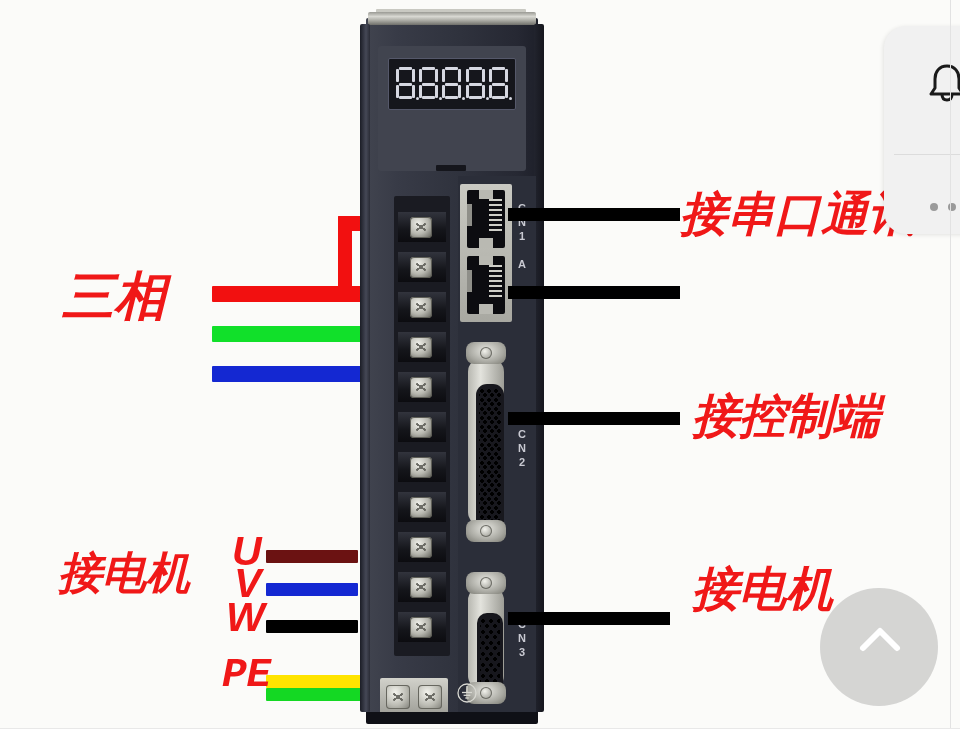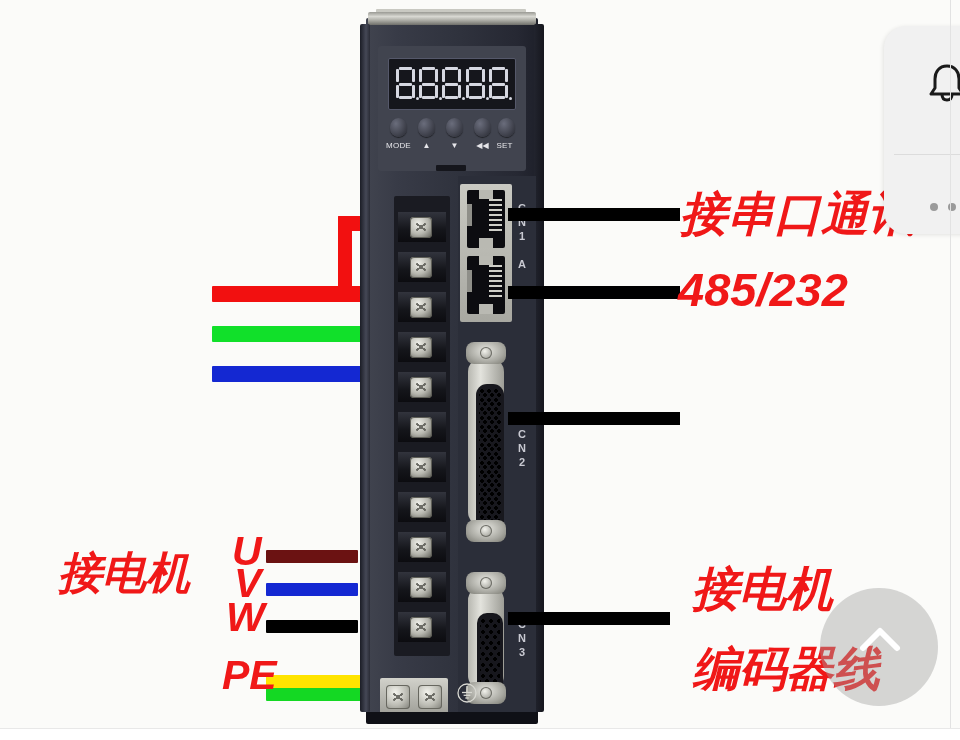--- a/index.html
+++ b/index.html
@@ -212,33 +212,20 @@
               <i class="seg seg-b"></i>
               <i class="seg seg-c"></i>
               <i class="seg seg-d"></i>
               <i class="seg seg-e"></i>
               <i class="seg seg-f"></i>
               <i class="seg seg-g"></i>
               <i class="dp"></i>
           </div>
         </div>
 
-        <div class="btn-row">
-          <div class="kbtn" style="left:4px;top:0;"></div>
-          <div class="kbtn" style="left:32px;top:0;"></div>
-          <div class="kbtn" style="left:60px;top:0;"></div>
-          <div class="kbtn" style="left:88px;top:0;"></div>
-          <div class="kbtn" style="left:112px;top:0;"></div>
-
-          <span class="klabel" style="left:-4px;top:23px;width:33px;">MODE</span>
-          <span class="klabel" style="left:26px;top:23px;width:29px;">▲</span>
-          <span class="klabel" style="left:54px;top:23px;width:29px;">▼</span>
-          <span class="klabel" style="left:82px;top:23px;width:29px;">◀◀</span>
-          <span class="klabel" style="left:104px;top:23px;width:29px;">SET</span>
-        </div>
         <div class="panel-tab"></div>
       </div>
 
       <div class="cn1-plate">
         <div class="rj45 top">
           <i class="rj-tab"></i>
             <i class="rj-side"></i>
             <i class="rj-pins"></i>
             <i class="rj-tab2"></i>
         </div>
@@ -322,37 +309,37 @@
           <circle cx="11" cy="11" r="9" fill="none" stroke="#d8d8d2" stroke-width="1.3"></circle>
           <line x1="11" y1="4" x2="11" y2="10" stroke="#d8d8d2" stroke-width="1.3"></line>
           <line x1="6" y1="10.5" x2="16" y2="10.5" stroke="#d8d8d2" stroke-width="1.3"></line>
           <line x1="7.6" y1="13.3" x2="14.4" y2="13.3" stroke="#d8d8d2" stroke-width="1.3"></line>
           <line x1="9.3" y1="16" x2="12.7" y2="16" stroke="#d8d8d2" stroke-width="1.3"></line>
         </svg>
       </div>
       <div class="drive-bottom"></div>
     </div>
 
+    <div class="redtext" style="left:62px;top:270px;font-size:52px;">三相</div>
 
     <div class="redtext" style="left:58px;top:551px;font-size:44px;">接电机</div>
 
     <div class="redtext" style="left:232px;top:531px;font-size:41px;">U</div>
     <div class="redtext" style="left:234px;top:563px;font-size:41px;">V</div>
     <div class="redtext" style="left:226px;top:597px;font-size:41px;">W</div>
-    <div class="redtext" style="left:222px;top:655px;font-size:41px;">PE</div>
+    <div class="redtext" style="left:222px;top:655px;font-size:41px;font-family:Liberation Mono, monospace;">PE</div>
 
     <div class="blk-line" style="left:508px;top:208px;width:172px;height:13px;"></div>
     <div class="blk-line" style="left:508px;top:286px;width:172px;height:13px;"></div>
     <div class="blk-line" style="left:508px;top:412px;width:172px;height:13px;"></div>
     <div class="blk-line" style="left:508px;top:612px;width:162px;height:13px;"></div>
 
     <div class="redtext" style="left:680px;top:190px;font-size:47px;">接串口通讯</div>
-    <div class="redtext" style="left:678px;top:266px;font-size:47px;">485/232</div>
+    <div class="redtext" style="left:692px;top:392px;font-size:47px;">接控制端</div>
     <div class="redtext" style="left:692px;top:565px;font-size:47px;">接电机</div>
-    <div class="redtext" style="left:692px;top:645px;font-size:47px;">编码器线</div>
 
     <div class="scroll-top"></div>
     <div style="position:absolute;left:855px;top:620px;width:50px;height:40px;">
       <svg width="50" height="40" viewBox="0 0 50 40">
         <polyline points="8,28 25,11 42,28" fill="none" stroke="#ffffff" stroke-width="6" stroke-linecap="round" stroke-linejoin="round"></polyline>
       </svg>
     </div>
 
     <div class="float-panel">
       <div class="fp-divider"></div>

